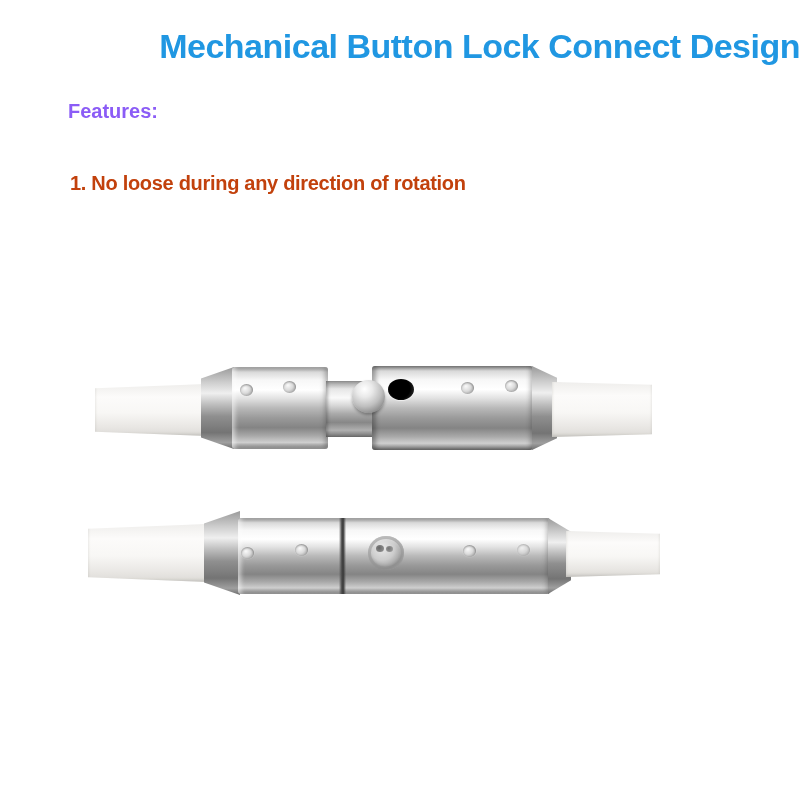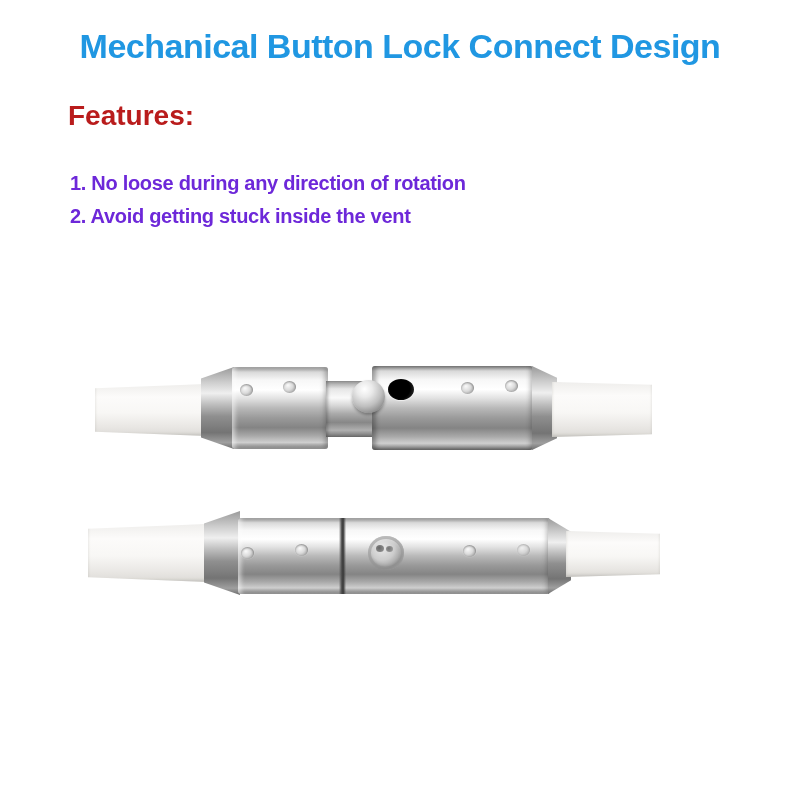--- a/index.html
+++ b/index.html
@@ -2,30 +2,30 @@
 <html><head>
 <meta charset="utf-8">
 <style>
   html,body{margin:0;padding:0;background:#ffffff;}
   .canvas{
     position:relative;width:800px;height:800px;background:#ffffff;overflow:hidden;
     font-family:"Liberation Sans", sans-serif;
   }
   
   .title{
-    position:absolute;top:27px;left:0;width:100%;text-align:center;
+    position:absolute;top:27px;left:0;width:100%;text-align:right;
     font-size:34px;font-weight:bold;letter-spacing:-0.5px;color:#2097E2;
   }
   .features-heading{
     position:absolute;top:100px;left:68px;
-    font-size:28px;font-weight:bold;color:#b91c1c;
+    font-size:20px;font-weight:bold;color:#8b5cf6;
   }
   .feature-list{
     position:absolute;top:167px;left:70px;
-    font-size:20px;font-weight:bold;color:#6d28d9;letter-spacing:-0.3px;
+    font-size:20px;font-weight:bold;color:#c2410c;letter-spacing:-0.3px;
   }
   .feature-item{height:33px;line-height:33px;white-space:nowrap;}
   
   .photo{position:absolute;inset:0;pointer-events:none;}
   .photo > div{position:absolute;}
   
   .rod{
     background:linear-gradient(180deg,#efeeec 0%,#fcfbfa 25%,#f8f7f5 55%,#e9e7e4 82%,#dcdad6 100%);
     box-shadow:inset 0 -2px 3px rgba(120,118,112,0.25);
   }
@@ -93,21 +93,20 @@
 <body>
 
 <div class="canvas">
 
   <div class="title">Mechanical Button Lock Connect Design</div>
 
   <div class="features-heading">Features:</div>
 
   <div class="feature-list">
     <div class="feature-item">1. No loose during any direction of rotation</div>
-    <div class="feature-item">2. Avoid getting stuck inside the vent</div>
   </div>
 
   <div class="photo" role="img" aria-label="Chrome button-lock connector disconnected: white rod entering tapered chrome barrel with two rivet dimples, raised spring lock button on the plug shaft, and a socket sleeve with round lock hole and two rivet dimples, white rod exiting right">
     <div class="rod" style="left:95px;top:384px;width:112px;height:52px;clip-path:polygon(0 8%,100% 0,100% 100%,0 92%);"></div>
     <div class="chrome-cone" style="left:201px;top:367px;width:33px;height:82px;clip-path:polygon(0 14%,100% 0,100% 100%,0 86%);"></div>
     <div class="chrome barrel" style="left:232px;top:367px;width:96px;height:82px;"></div>
     <div class="dimple" style="left:240px;top:384px;"></div>
     <div class="dimple" style="left:283px;top:381px;"></div>
     <div class="neck" style="left:326px;top:381px;width:48px;height:56px;"></div>
     <div class="chrome barrel sleeve-open" style="left:372px;top:366px;width:161px;height:84px;"></div>

